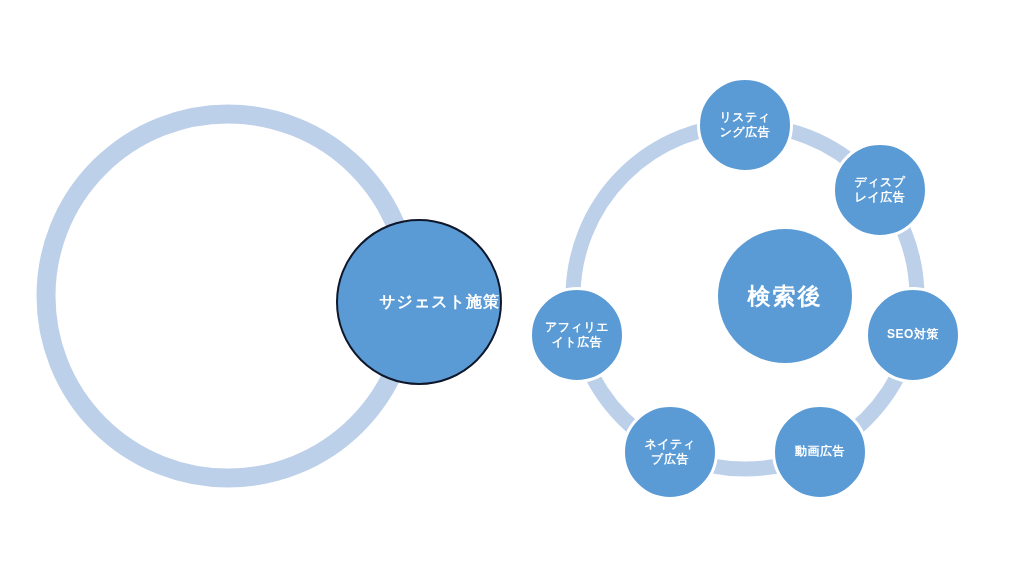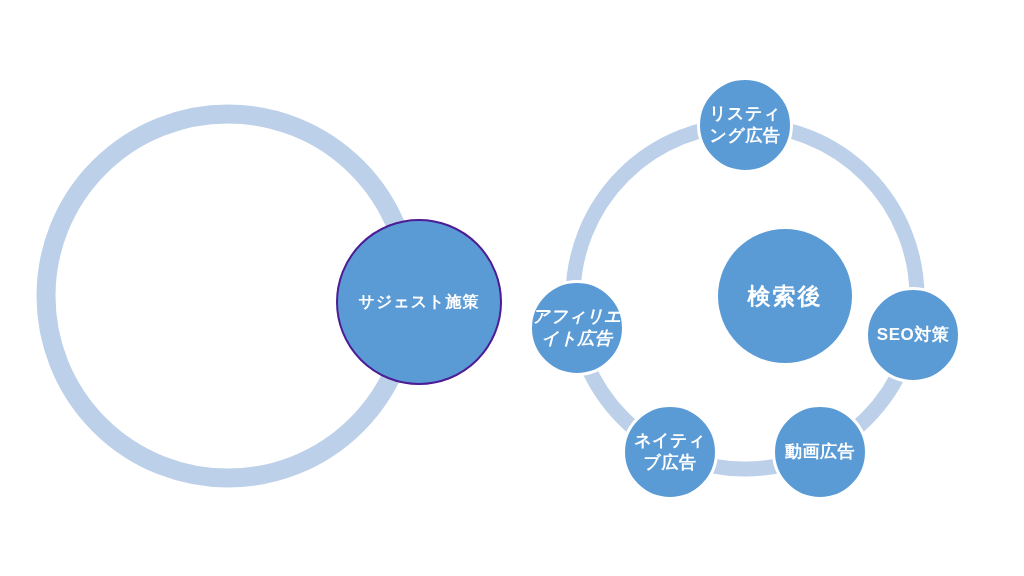--- a/index.html
+++ b/index.html
@@ -42,40 +42,41 @@
   }
   
   .center-left {
     left: 142px; top: 212px;
     width: 174px; height: 174px;
   }
   .center-left .label { font-size: 29px; letter-spacing: 2px; }
   .sat-left {
     left: 336px; top: 219px;
     width: 166px; height: 166px;
-    border: 2px solid #4c1d95;
+    border: 2px solid #0f172a;
+    justify-content: flex-end;
   }
   .sat-left .label { font-size: 16px; }
   
   .center-right {
     left: 718px; top: 229px;
     width: 134px; height: 134px;
   }
   .center-right .label { font-size: 23px; letter-spacing: 2px; }
   .sat {
     width: 96px; height: 96px;
     border: 3px solid #ffffff;
   }
-  .sat .label { font-size: 17px; line-height: 1.28; letter-spacing: 0.5px; }
+  .sat .label { font-size: 12px; line-height: 1.28; letter-spacing: 0.5px; }
   .sat-listing   { left: 697px; top:  77px; }
   .sat-display   { left: 832px; top: 142px; }
   .sat-seo       { left: 865px; top: 287px; }
   .sat-video     { left: 772px; top: 404px; }
   .sat-native    { left: 622px; top: 404px; }
-  .sat-affiliate { left: 529px; top: 280px; font-style: italic; }
+  .sat-affiliate { left: 529px; top: 287px; }
   .sat-reward    { left: 562px; top: 142px; }
 </style>
 </head>
 <body>
 
 <div class="canvas">
 
   <svg class="rings-layer" viewBox="0 0 1024 576">
     <circle cx="228" cy="296" r="182" stroke-width="19"></circle>
     <circle cx="745" cy="297" r="172" stroke-width="15"></circle>
@@ -88,20 +89,24 @@
 
   <div class="node center-right">
     <span class="label">検索後</span>
   </div>
 
   <div class="node sat sat-listing">
     <span class="label">リスティ
 ング広告</span>
   </div>
 
+  <div class="node sat sat-display">
+    <span class="label">ディスプ
+レイ広告</span>
+  </div>
 
   <div class="node sat sat-seo">
     <span class="label">SEO対策</span>
   </div>
 
   <div class="node sat sat-video">
     <span class="label">動画広告</span>
   </div>
 
   <div class="node sat sat-native">

